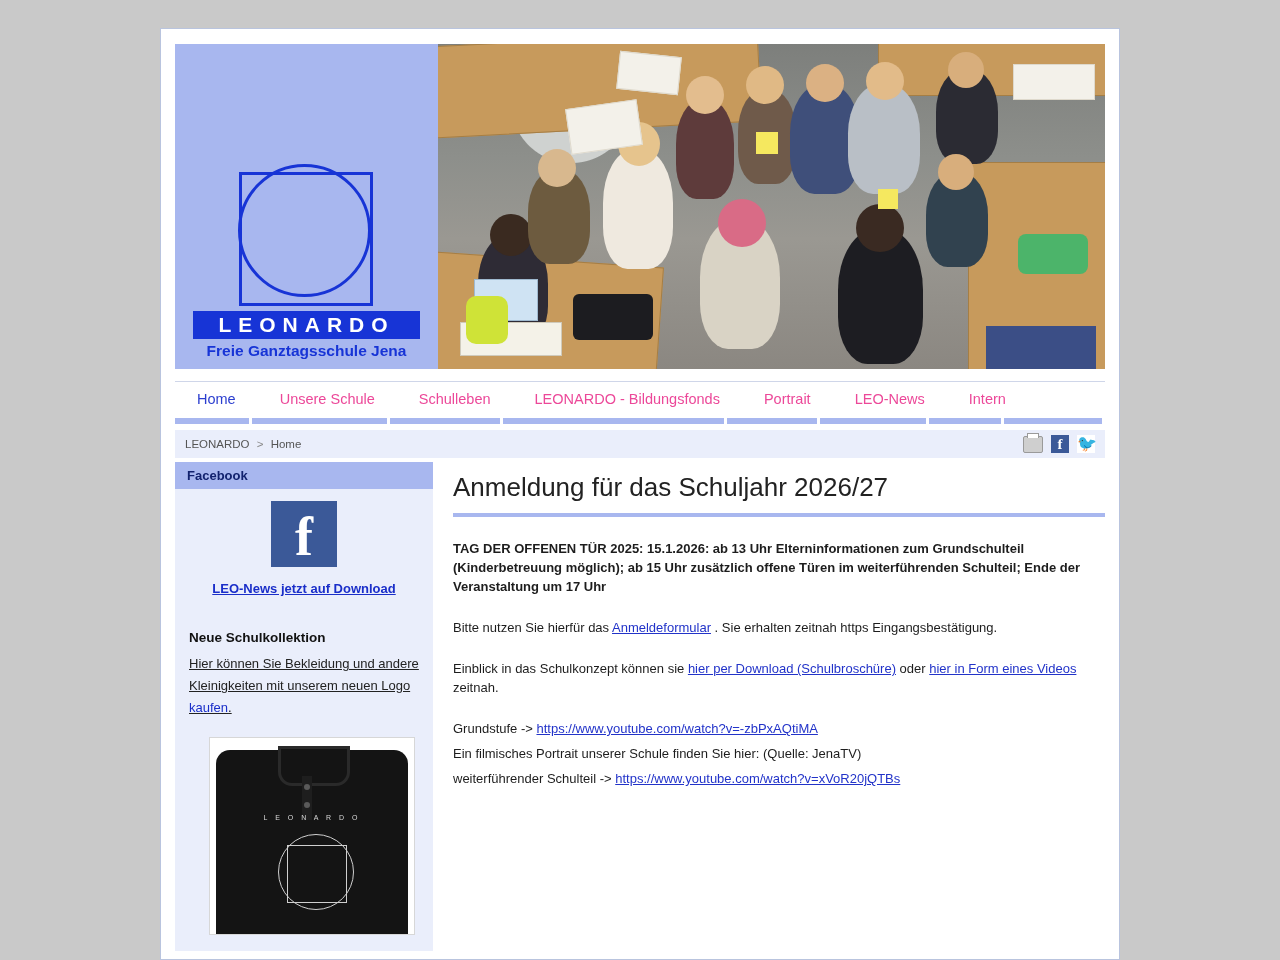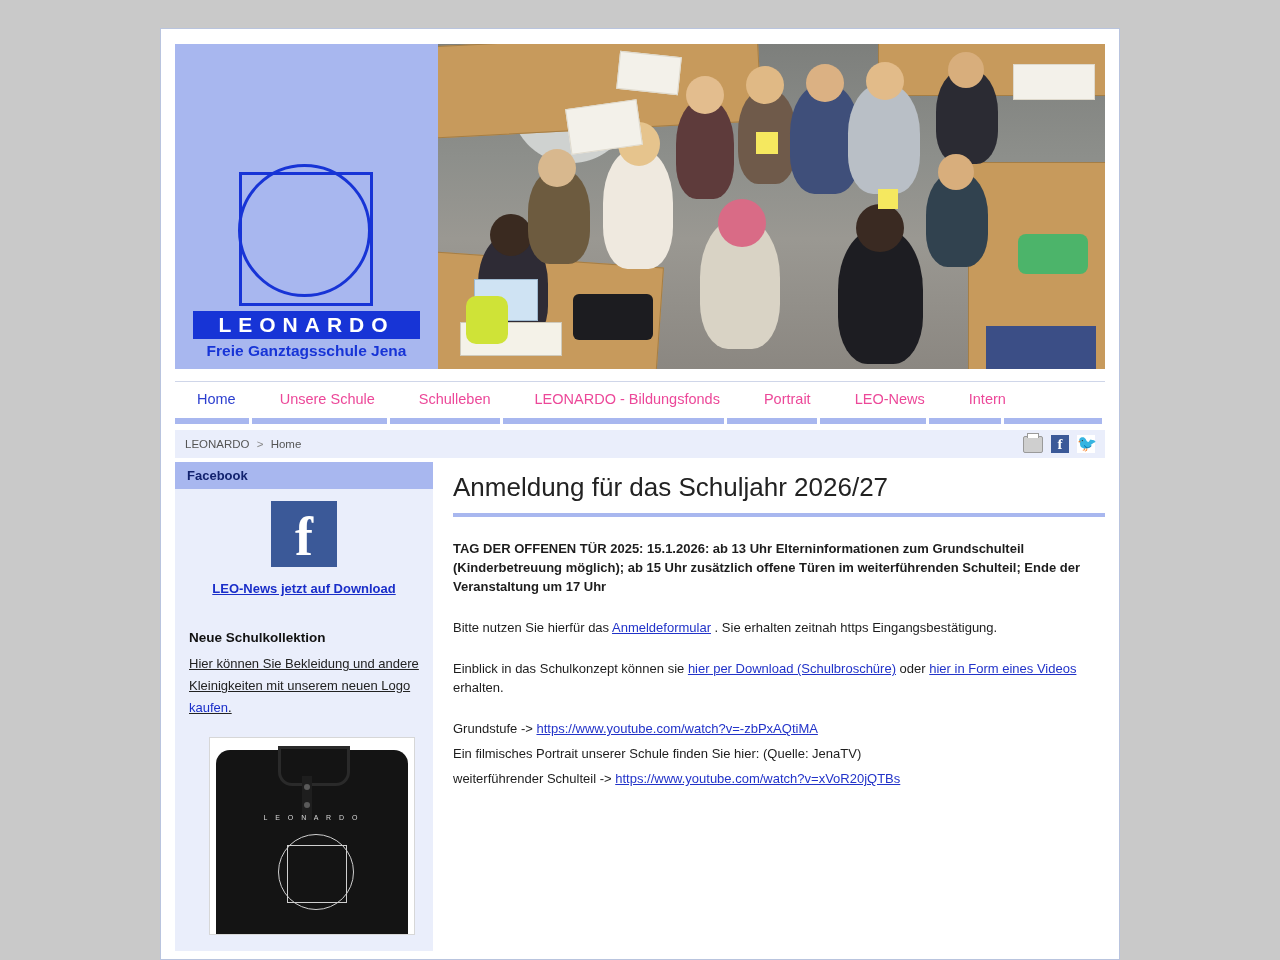--- a/index.html
+++ b/index.html
@@ -400,21 +400,21 @@
 
         <p><strong>TAG DER OFFENEN TÜR 2025: 15.1.2026: ab 13 Uhr Elterninformationen zum Grundschulteil (Kinderbetreuung möglich); ab 15 Uhr zusätzlich offene Türen im weiterführenden Schulteil; Ende der Veranstaltung um 17 Uhr</strong></p>
 
 
 
         <p>
           <span>Bitte nutzen Sie hierfür das </span><a class="link-plain" href="#">Anmeldeformular</a><span> . Sie erhalten zeitnah https Eingangsbestätigung.</span>
         </p>
 
         <p>
-          <span>Einblick in das Schulkonzept können sie </span><a class="link-plain" href="#">hier per Download (Schulbroschüre)</a><span> oder </span><a class="link-plain" href="#">hier in Form eines Videos</a><span> erhalten.</span>
+          <span>Einblick in das Schulkonzept können sie </span><a class="link-plain" href="#">hier per Download (Schulbroschüre)</a><span> oder </span><a class="link-plain" href="#">hier in Form eines Videos</a><span> zeitnah.</span>
         </p>
 
         <p class="lines">
           <span>Grundstufe -&gt; </span><a class="link-plain" href="#">https://www.youtube.com/watch?v=-zbPxAQtiMA</a>
         </p>
         <p class="lines">Ein filmisches Portrait unserer Schule finden Sie hier: (Quelle: JenaTV)</p>
         <p class="lines">
           <span>weiterführender Schulteil -&gt; </span><a class="link-plain" href="#">https://www.youtube.com/watch?v=xVoR20jQTBs</a>
         </p>
       </div>

